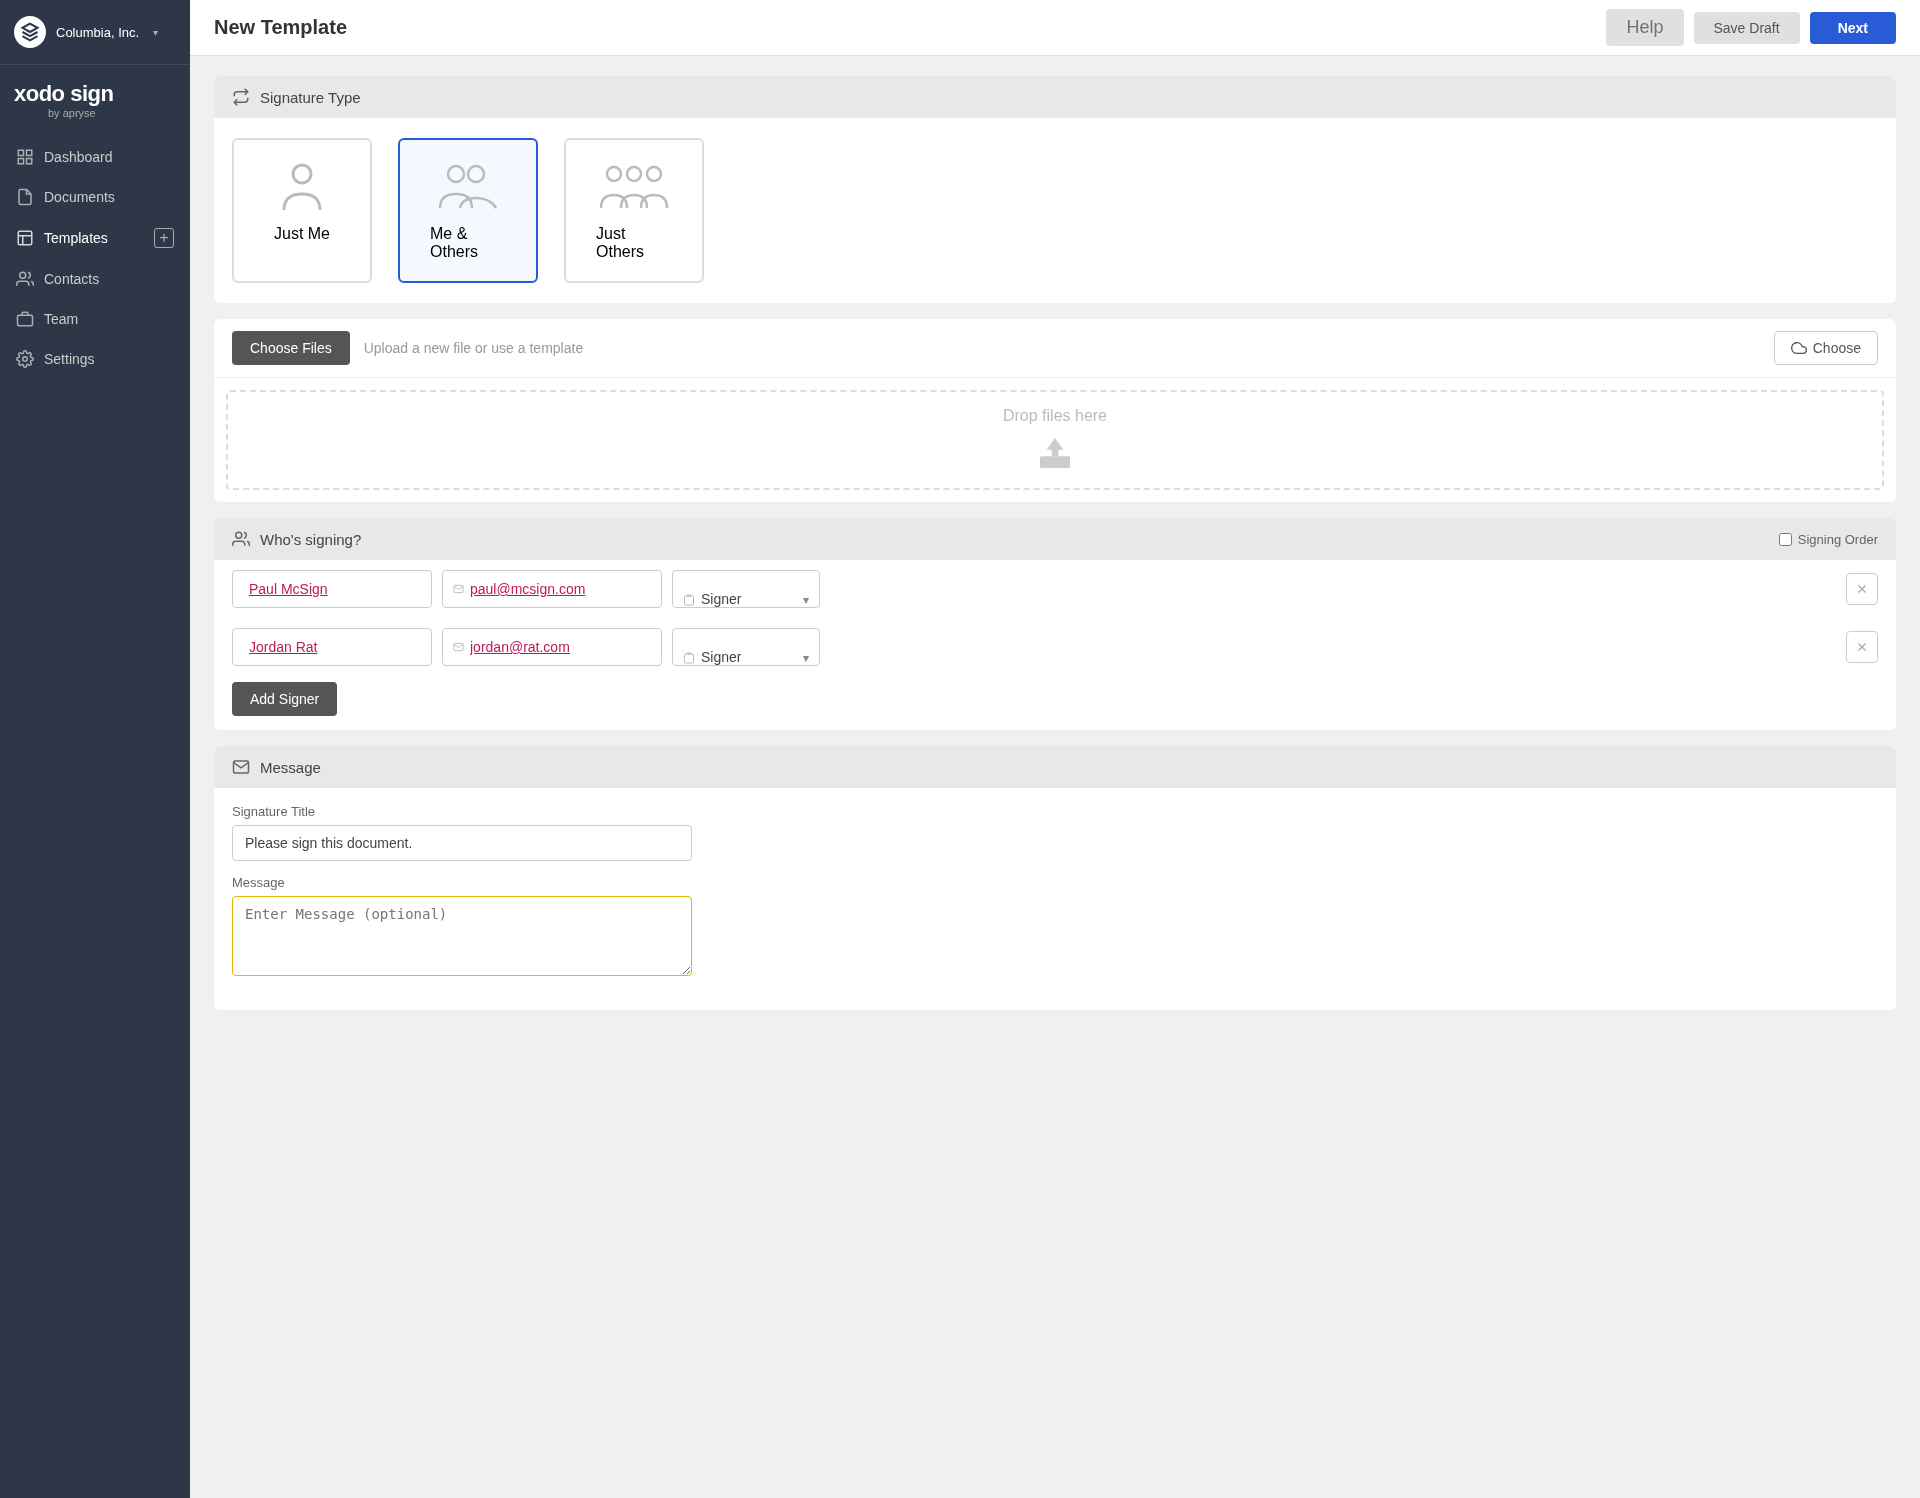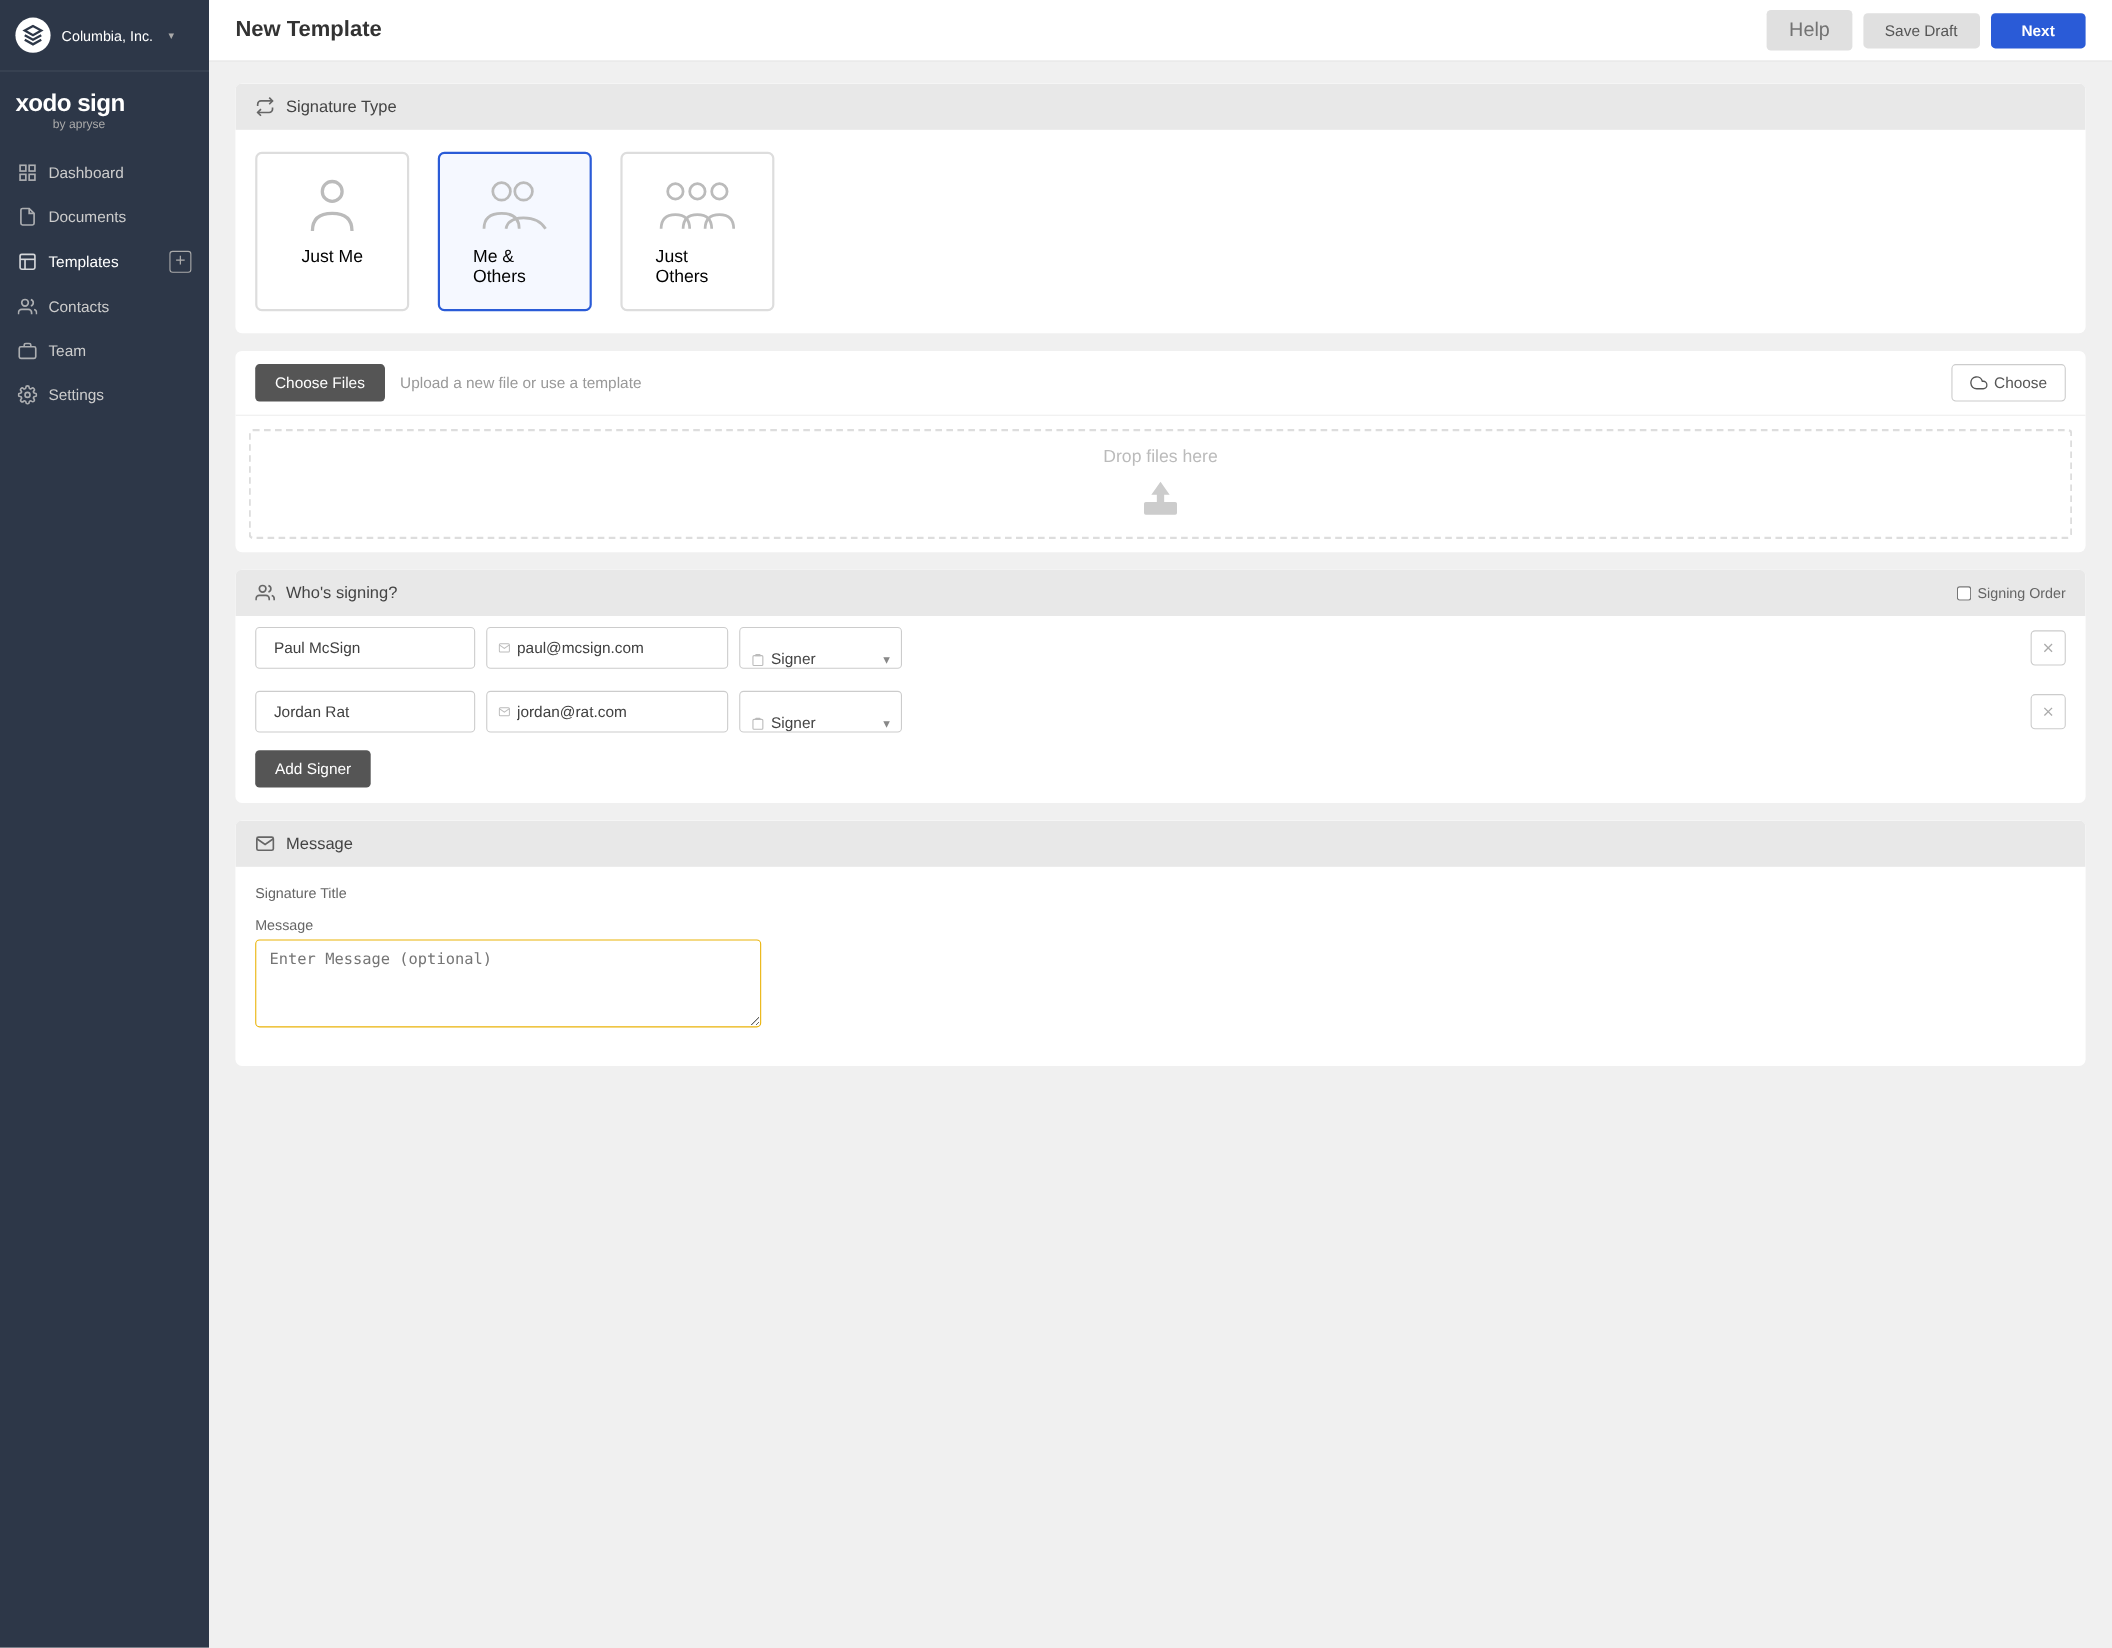--- a/index.html
+++ b/index.html
@@ -217,22 +217,23 @@
       border: 1px solid #ccc;
       border-radius: 4px;
       padding: 0 10px;
       height: 38px;
       background: white;
     }
     .signer-input-wrap input {
       border: none;
       outline: none;
       font-size: 14px;
-      color: #404040;
+      color: #be185d;
       background: transparent;
+      text-decoration: underline;
     }
     .signer-name-wrap { width: 200px; }
     .signer-email-wrap { width: 220px; }
     .signer-role-wrap {
       display: flex;
       align-items: flex-end;
       border: 1px solid #ccc;
       border-radius: 4px;
       padding: 0 10px;
       height: 38px;
@@ -545,20 +546,21 @@
       <div class="card-header">
         <svg width="18" height="18" viewBox="0 0 24 24" fill="none" stroke="#666" stroke-width="2">
           <path d="M4 4h16c1.1 0 2 .9 2 2v12c0 1.1-.9 2-2 2H4c-1.1 0-2-.9-2-2V6c0-1.1.9-2 2-2z"></path>
           <polyline points="22,6 12,13 2,6"></polyline>
         </svg>
         <span>Message</span>
       </div>
       <div class="message-body">
         <div class="message-field-group">
           <div class="field-label">Signature Title</div>
+          <input type="text" class="text-input" value="Please sign this document." style="">
         </div>
         <div class="message-field-group">
           <div class="field-label">Message</div>
           <textarea class="textarea-input" placeholder="Enter Message (optional)" style=""></textarea>
         </div>
       </div>
     </div>
 
   </div>
 </div>

